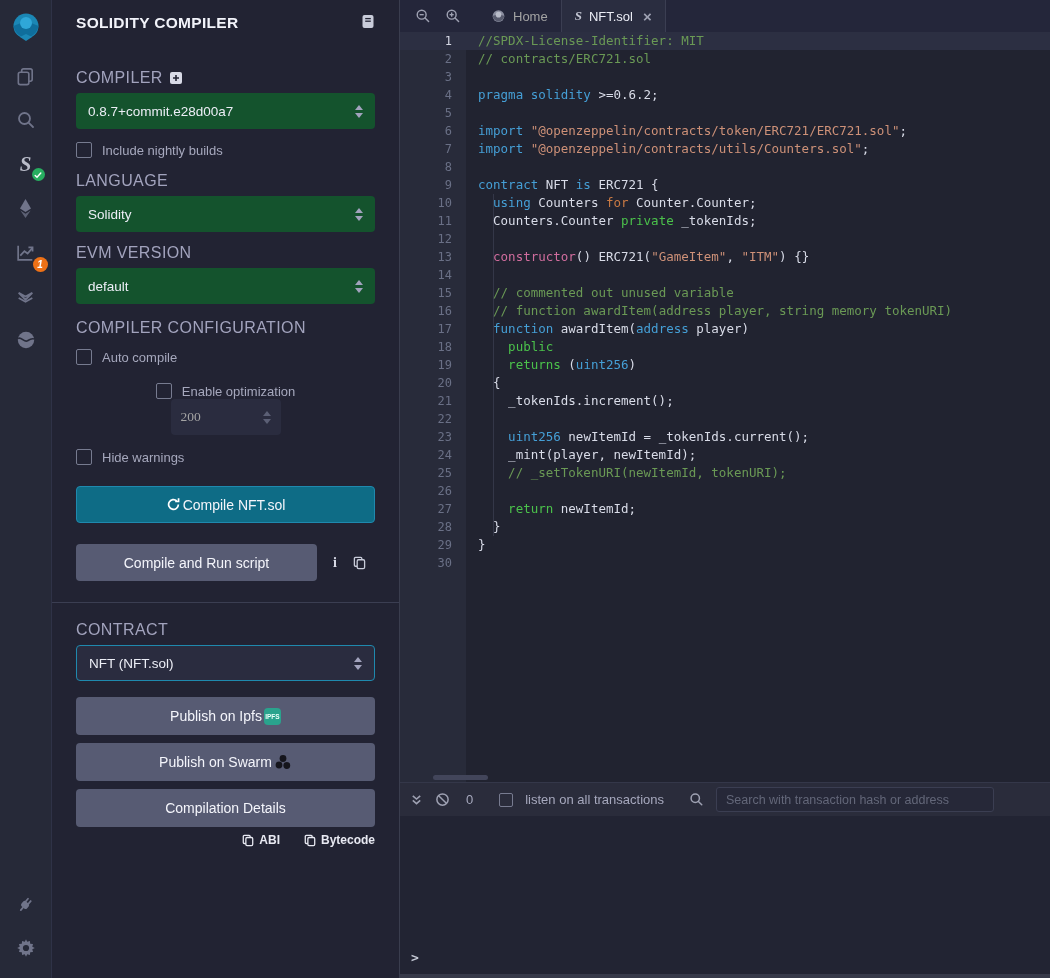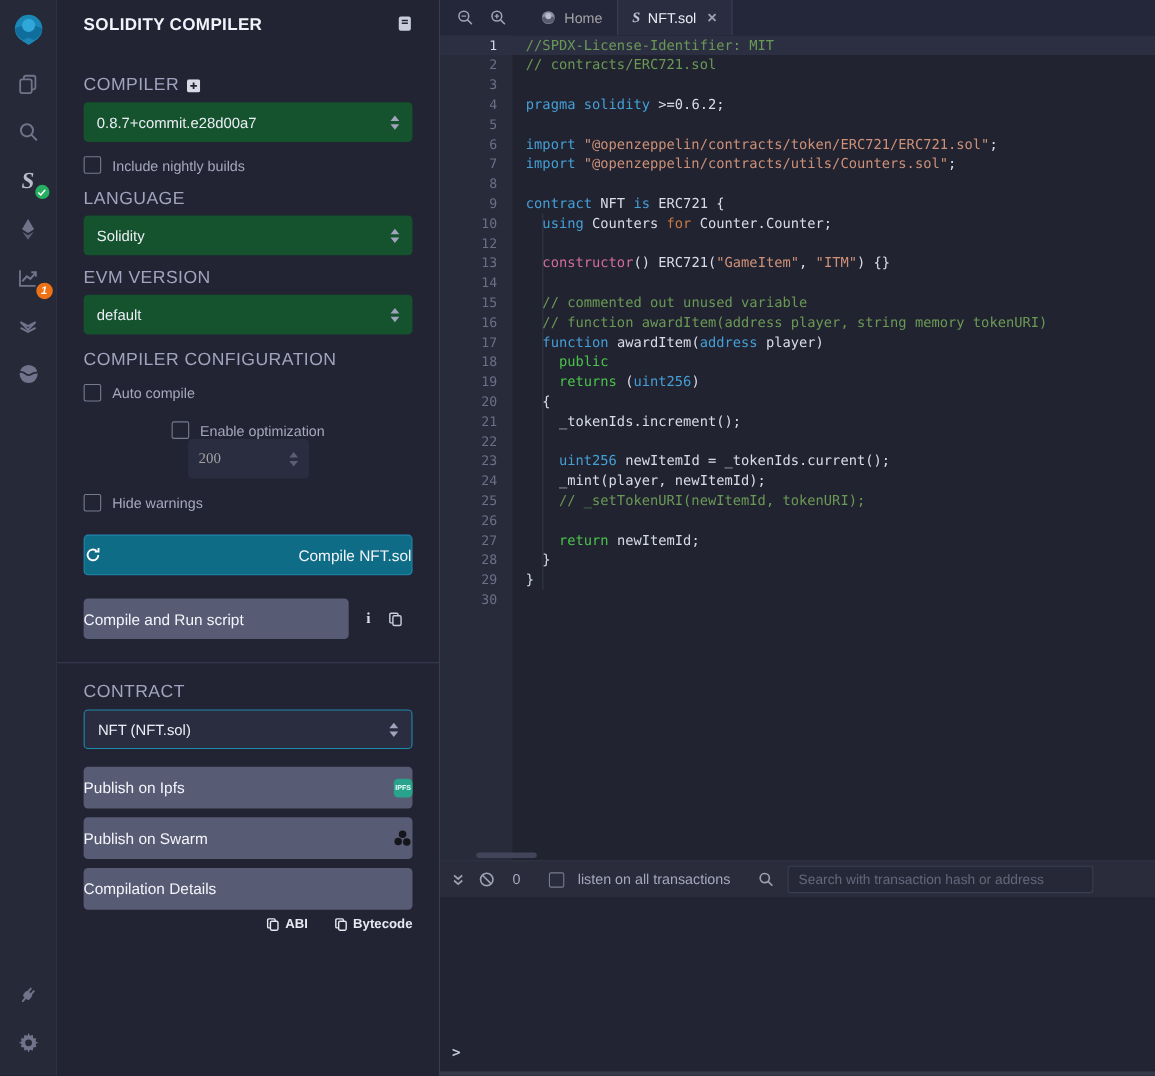--- a/index.html
+++ b/index.html
@@ -40,21 +40,21 @@
   .updown.dim .dn { border-top-color:#5b5f75; }
   .cbrow { display:flex; align-items:center; gap:10px; cursor:pointer; }
   .cb { width:16px; height:16px; border:1px solid #777b90; border-radius:2px; background:transparent; flex:none; }
   .cbl { font-size:13px; color:#a6a8bd; }
   .optrow { display:flex; align-items:center; justify-content:space-between;flex-direction:column; }
   .runs { width:110px; height:36px; background:#2a2c3f; border:none; border-radius:4px;
     display:flex; align-items:center; padding:0 10px; }
   .runs input { flex:1; width:60px; background:transparent; border:none; outline:none;
     color:#a3a3a3; font-size:13.5px; font-family:Liberation Serif, serif; }
   .btn { width:100%; height:37px; border:none; border-radius:4px; color:#f4f5fb; font-size:14px;
-    font-family:"Liberation Sans",sans-serif; display:flex; align-items:center; justify-content:space-between;
+    font-family:"Liberation Sans",sans-serif; display:flex; align-items:center; justify-content:center;
     gap:2px; cursor:pointer; }
   .btn.primary { background:#0e6c86; border:1px solid #1f89ae; }
   .btn.secondary { background:#575b73; }
   .runrow { display:flex; align-items:center; gap:16px; }
   .runrow .btn { width:241px; }
   .inf { color:#d8dae6; font:bold 14px "Liberation Serif", serif; cursor:pointer; }
   .cpy { color:#c9ccda; cursor:pointer; display:flex; }
   .divider { height:1px; background:#3b3e52; margin:21px -24px 0 -24px; }
   .select.focus { border:1px solid #1f89ae; background:#2a2c3f; }
   .ipfs-badge { background:#2aa38d; color:#eafff9; font-size:6.5px; font-weight:bold;
@@ -387,20 +387,21 @@
           <div class="code-row active"><span class="gut">1</span><span class="codeln"><span class="tk-cm">//SPDX-License-Identifier: MIT</span></span></div>
           <div class="code-row"><span class="gut">2</span><span class="codeln"><span class="tk-cm">// contracts/ERC721.sol</span></span></div>
           <div class="code-row"><span class="gut">3</span><span class="codeln"></span></div>
           <div class="code-row"><span class="gut">4</span><span class="codeln"><span class="tk-kw">pragma solidity </span><span class="tk-tx">&gt;=0.6.2;</span></span></div>
           <div class="code-row"><span class="gut">5</span><span class="codeln"></span></div>
           <div class="code-row"><span class="gut">6</span><span class="codeln"><span class="tk-kw">import </span><span class="tk-st">"@openzeppelin/contracts/token/ERC721/ERC721.sol"</span><span class="tk-tx">;</span></span></div>
           <div class="code-row"><span class="gut">7</span><span class="codeln"><span class="tk-kw">import </span><span class="tk-st">"@openzeppelin/contracts/utils/Counters.sol"</span><span class="tk-tx">;</span></span></div>
           <div class="code-row"><span class="gut">8</span><span class="codeln"></span></div>
           <div class="code-row"><span class="gut">9</span><span class="codeln"><span class="tk-kw">contract </span><span class="tk-tx">NFT </span><span class="tk-kw">is </span><span class="tk-tx">ERC721 {</span></span></div>
           <div class="code-row"><span class="gut">10</span><span class="codeln"><span class="tk-tx">  </span><span class="tk-kw">using </span><span class="tk-tx">Counters </span><span class="tk-or">for </span><span class="tk-tx">Counter.Counter;</span></span></div>
+          <div class="code-row"><span class="gut">11</span><span class="codeln"><span class="tk-tx">  Counters.Counter </span><span class="tk-gr">private </span><span class="tk-tx">_tokenIds;</span></span></div>
           <div class="code-row"><span class="gut">12</span><span class="codeln"></span></div>
           <div class="code-row"><span class="gut">13</span><span class="codeln"><span class="tk-tx">  </span><span class="tk-pk">constructor</span><span class="tk-tx">() ERC721(</span><span class="tk-st">"GameItem"</span><span class="tk-tx">, </span><span class="tk-st">"ITM"</span><span class="tk-tx">) {}</span></span></div>
           <div class="code-row"><span class="gut">14</span><span class="codeln"></span></div>
           <div class="code-row"><span class="gut">15</span><span class="codeln"><span class="tk-tx">  </span><span class="tk-cm">// commented out unused variable</span></span></div>
           <div class="code-row"><span class="gut">16</span><span class="codeln"><span class="tk-tx">  </span><span class="tk-cm">// function awardItem(address player, string memory tokenURI)</span></span></div>
           <div class="code-row"><span class="gut">17</span><span class="codeln"><span class="tk-tx">  </span><span class="tk-kw">function </span><span class="tk-tx">awardItem(</span><span class="tk-kw">address </span><span class="tk-tx">player)</span></span></div>
           <div class="code-row"><span class="gut">18</span><span class="codeln"><span class="tk-tx">    </span><span class="tk-gr">public</span></span></div>
           <div class="code-row"><span class="gut">19</span><span class="codeln"><span class="tk-tx">    </span><span class="tk-gr">returns </span><span class="tk-tx">(</span><span class="tk-kw">uint256</span><span class="tk-tx">)</span></span></div>
           <div class="code-row"><span class="gut">20</span><span class="codeln"><span class="tk-tx">  {</span></span></div>
           <div class="code-row"><span class="gut">21</span><span class="codeln"><span class="tk-tx">    _tokenIds.increment();</span></span></div>

